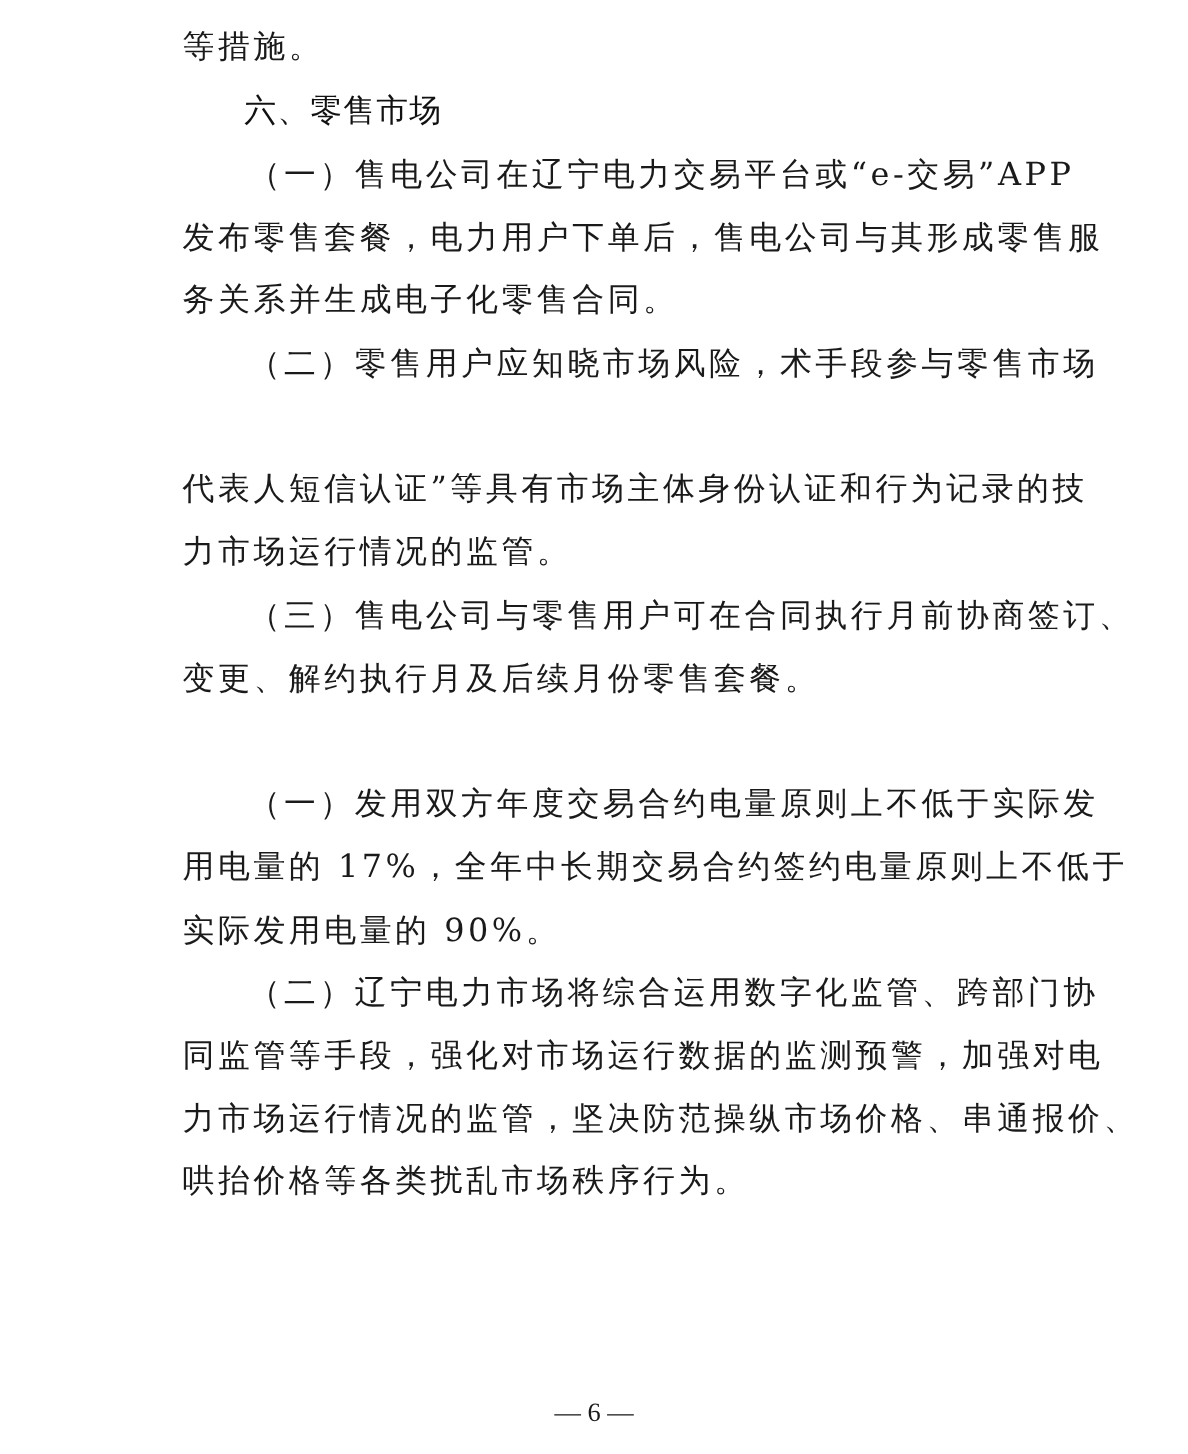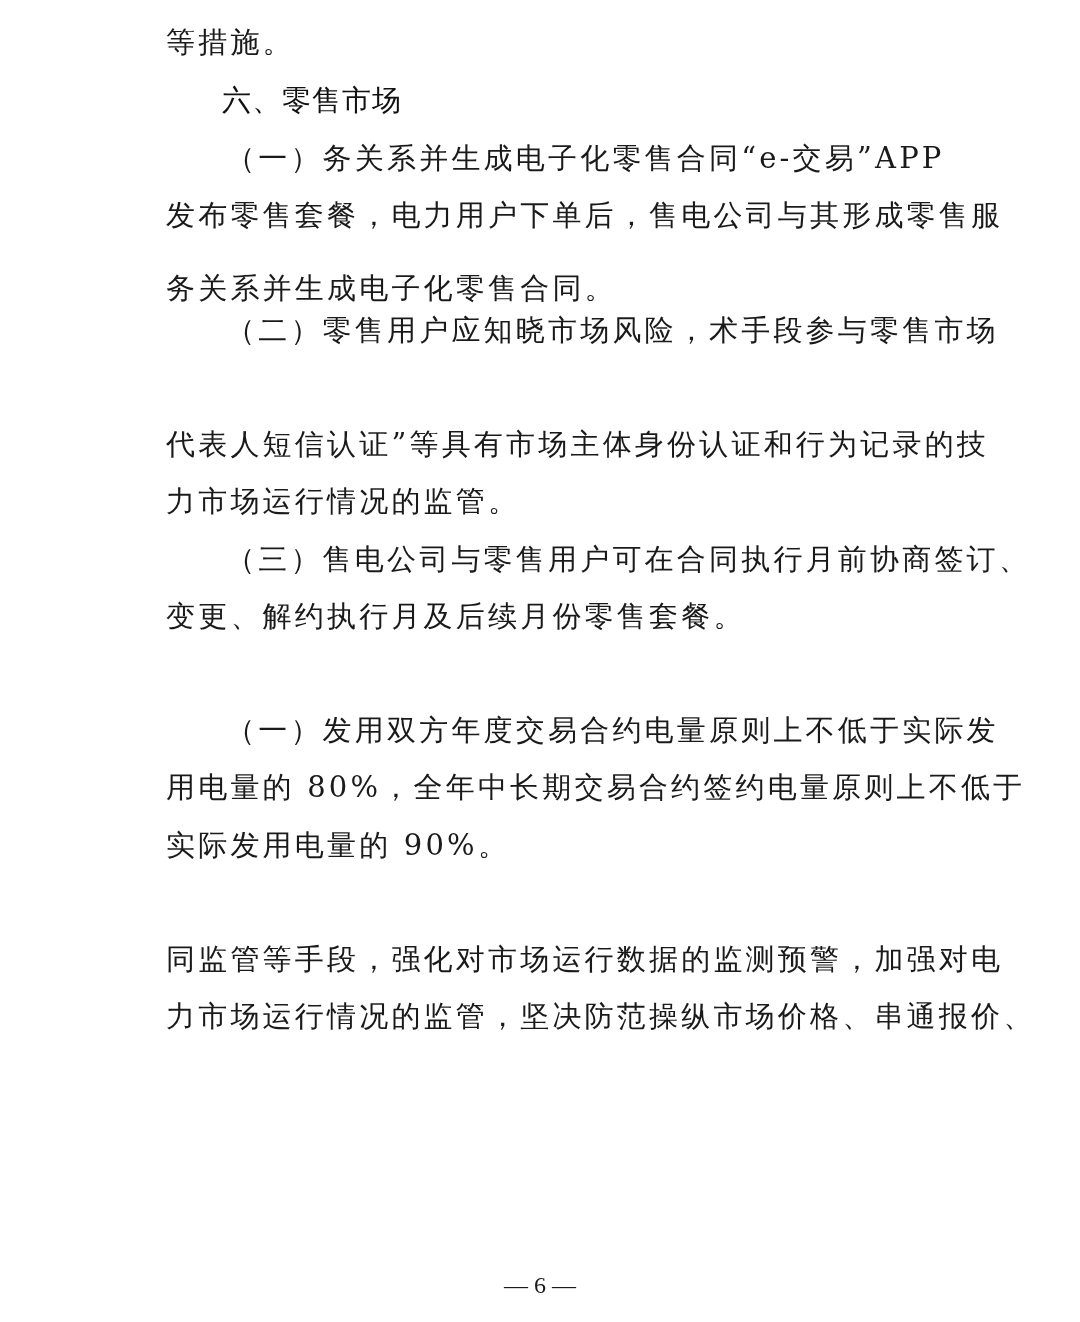--- a/index.html
+++ b/index.html
@@ -61,34 +61,36 @@
 </style>
 </head>
 <body>
 
 <div class="page">
 
   <div class="line" style="top:22px">等措施。</div>
 
   <div class="heading" style="top:80px">六、零售市场</div>
 
-  <div class="line indent" style="top:138px">（一）务关系并生成电子化零售合同“e-交易”APP</div>
+  <div class="line indent" style="top:138px">（一）售电公司在辽宁电力交易平台或“e-交易”APP</div>
   <div class="line" style="top:195px">发布零售套餐，电力用户下单后，售电公司与其形成零售服</div>
-  <div class="line" style="top:268px">务关系并生成电子化零售合同。</div>
+  <div class="line" style="top:252px">务关系并生成电子化零售合同。</div>
 
   <div class="line indent" style="top:310px">（二）零售用户应知晓市场风险，术手段参与零售市场</div>
   <div class="line" style="top:424px">代表人短信认证”等具有市场主体身份认证和行为记录的技</div>
   <div class="line" style="top:481px">力市场运行情况的监管。</div>
 
   <div class="line indent" style="top:539px">（三）售电公司与零售用户可在合同执行月前协商签订、</div>
   <div class="line" style="top:596px">变更、解约执行月及后续月份零售套餐。</div>
 
 
   <div class="line indent" style="top:710px">（一）发用双方年度交易合约电量原则上不低于实际发</div>
-  <div class="line" style="top:767px">用电量的 80%，全年中长期交易合约签约电量原则上不低于</div>
+  <div class="line" style="top:767px">用电量的 17%，全年中长期交易合约签约电量原则上不低于</div>
   <div class="line" style="top:825px">实际发用电量的 90%。</div>
 
+  <div class="line indent" style="top:882px">（二）辽宁电力市场将综合运用数字化监管、跨部门协</div>
   <div class="line" style="top:996px">力市场运行情况的监管，坚决防范操纵市场价格、串通报价、</div>
   <div class="line" style="top:939px">同监管等手段，强化对市场运行数据的监测预警，加强对电</div>
+  <div class="line" style="top:1053px">哄抬价格等各类扰乱市场秩序行为。</div>
 
   <div class="page-number">— 6 —</div>
 
 </div>
 
 </body></html>

